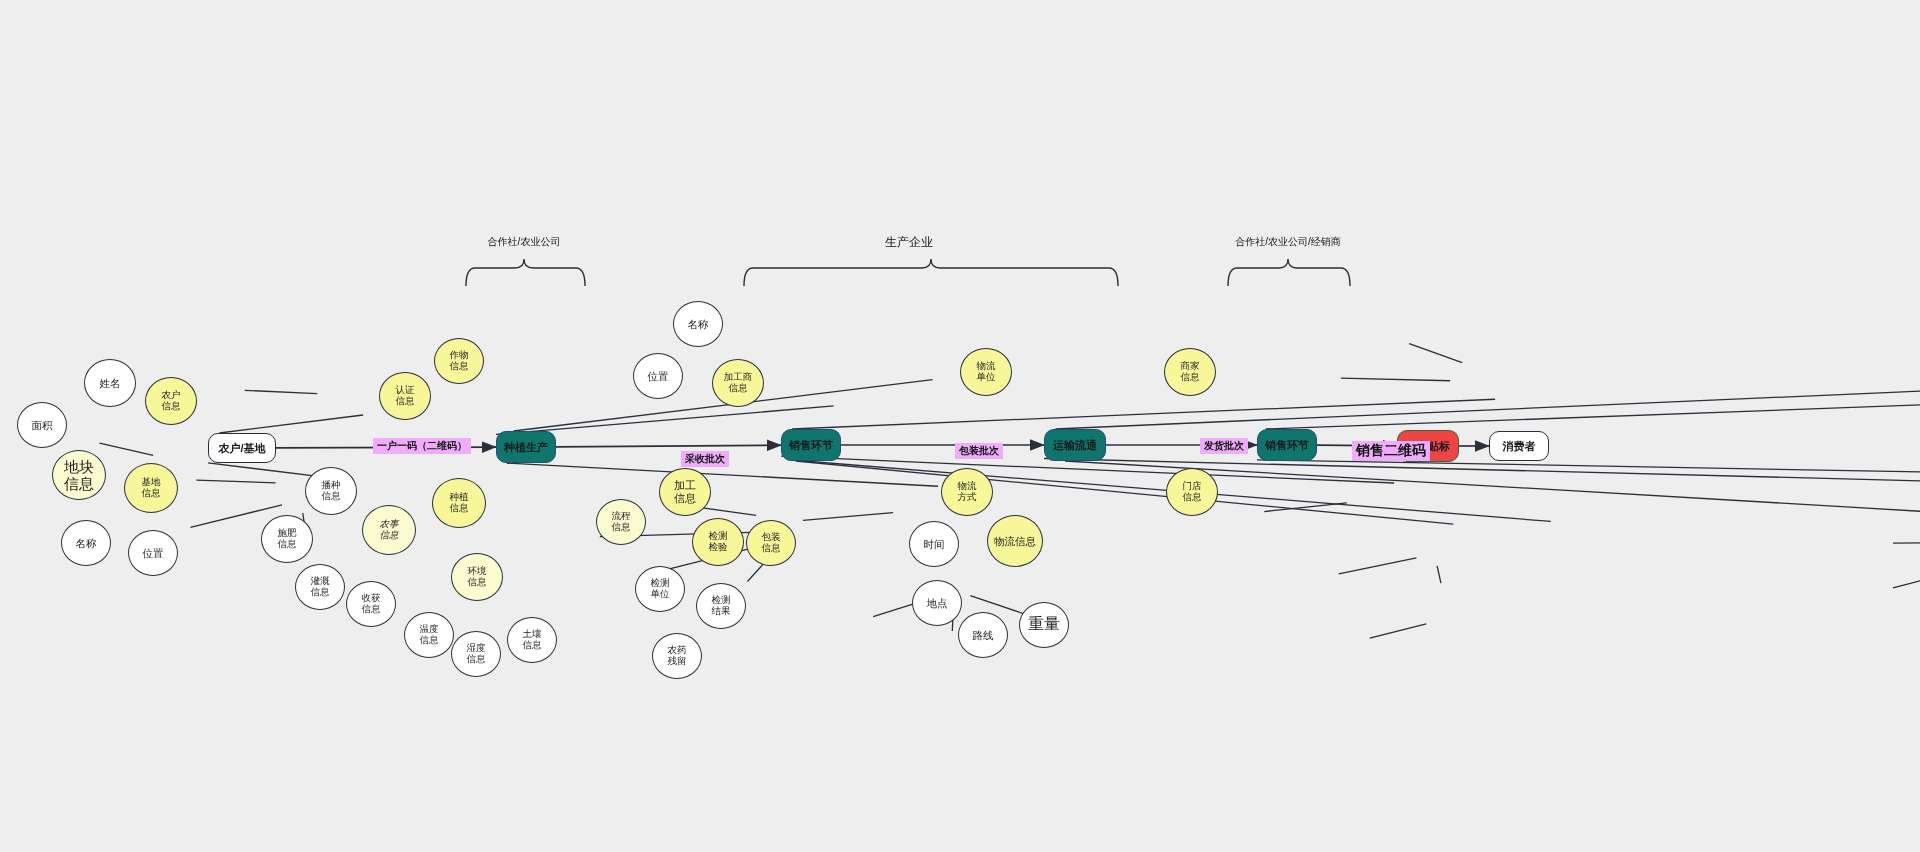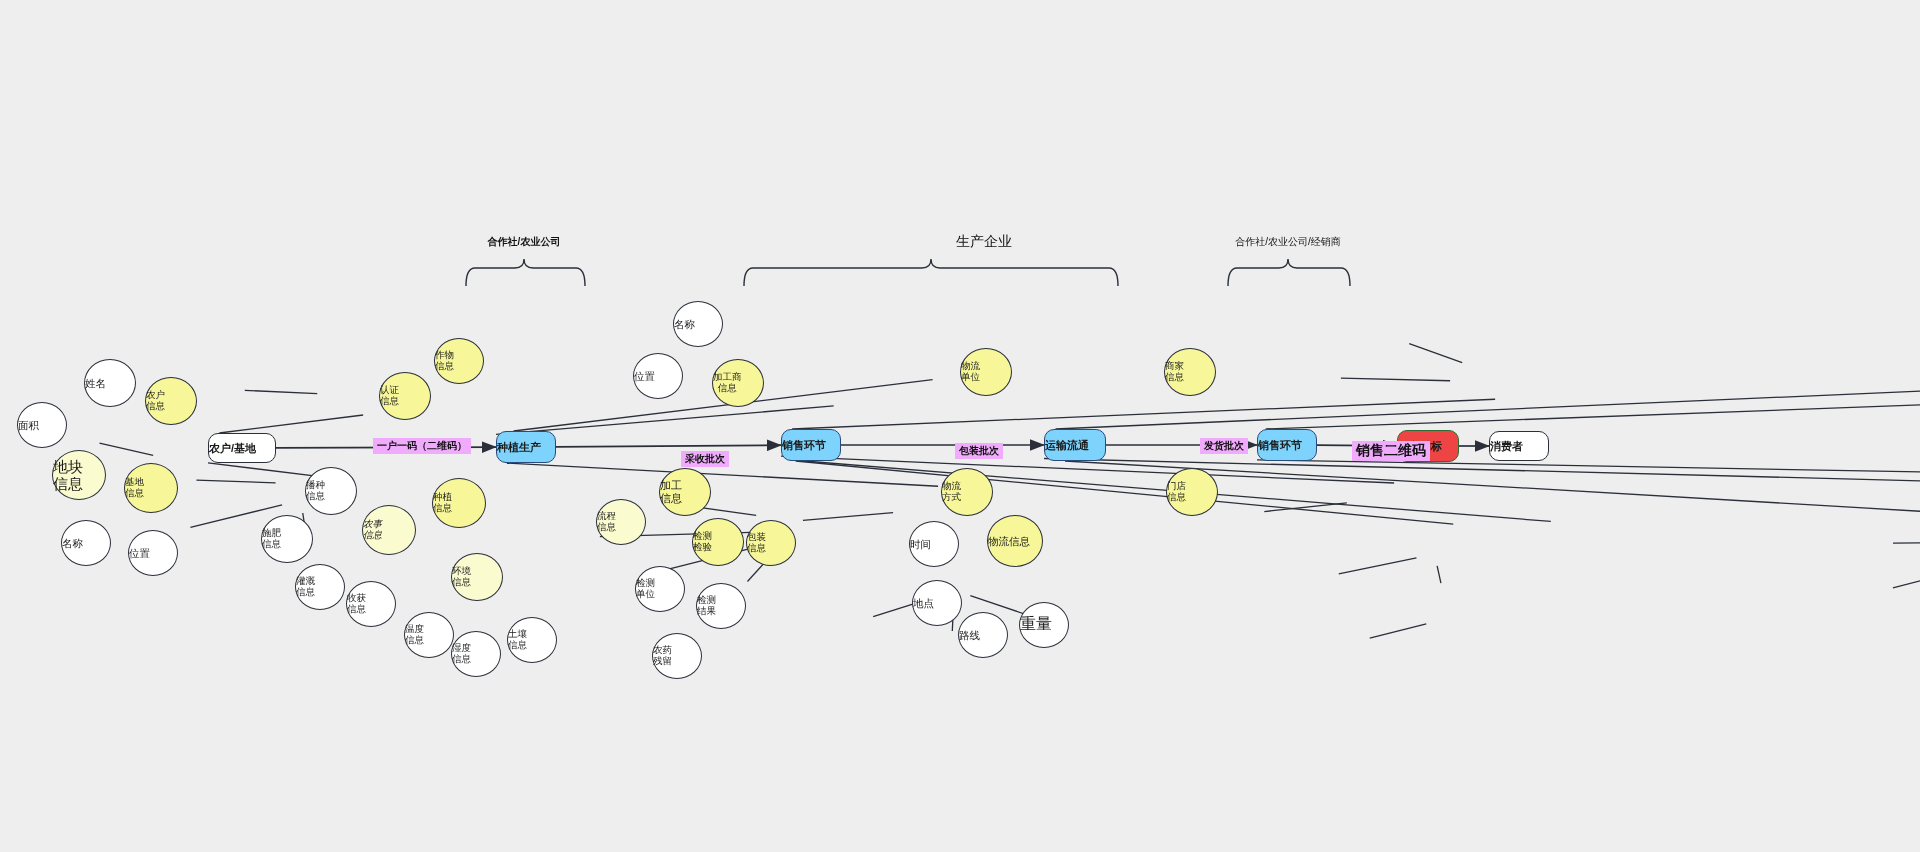--- a/index.html
+++ b/index.html
@@ -7,41 +7,41 @@
     width:1920px;height:852px;
     background:#eeeeee;
     font-family:"Liberation Sans","DejaVu Sans",sans-serif;
     overflow:hidden;
   }
   #stage{position:relative;width:1920px;height:852px;}
   svg#wires{position:absolute;left:0;top:0;width:1920px;height:852px;}
 
   .node{
     position:absolute;
-    display:flex;align-items:center;justify-content:flex-start;
+    display:flex;align-items:center;justify-content:center;
     text-align:center;
     color:#1a1a1a;
     box-sizing:border-box;
     line-height:1.15;
     white-space:pre-line;
   }
   .circle{
     border:1.6px solid #2a2f3a;
     border-radius:50%;
     background:#ffffff;
   }
   .circle.yellow{background:#f7f79a;}
   .circle.paleyellow{background:#fbfbd0;}
   .rounded{
     border:1.6px solid #2a2f3a;
     border-radius:10px;
     background:#ffffff;
     font-weight:bold;
   }
-  .rounded.blue{background:#7dd3fc;border-color:#2a4a7a;}
+  .rounded.blue{background:#0f766e;border-color:#2a4a7a;}
   .rounded.green{background:#ef4444;border-color:#2f6b33;}
 
   .edge-label{
     position:absolute;
     background:#f0abfc;
     color:#111;
     font-weight:bold;
     padding:1px 4px;
     white-space:nowrap;
     transform:translate(-50%,-50%);
@@ -189,17 +189,17 @@
       <div class="node rounded blue" style="left: 1257px; top: 429px; width: 60px; height: 32px; font-size: 11px;"><span>销售环节</span></div>
       <div class="node rounded green" style="left: 1397px; top: 430px; width: 62px; height: 32px; font-size: 11px;"><span>打印贴标</span></div>
       <div class="node rounded " style="left: 1489px; top: 431px; width: 60px; height: 30px; font-size: 11px;"><span>消费者</span></div>
     </div>
   <div id="labels">
       <div class="edge-label" style="left: 386px; top: 446px; font-size: 10px;">一户一码（二维码）</div>
       <div class="edge-label" style="left: 669px; top: 459px; font-size: 10px;">采收批次</div>
       <div class="edge-label" style="left: 943px; top: 451px; font-size: 10px;">包装批次</div>
       <div class="edge-label" style="left: 1188px; top: 446px; font-size: 10px;">发货批次</div>
       <div class="edge-label" style="left: 1355px; top: 451px; font-size: 14px;">销售二维码</div>
-      <div class="group-label" style="left: 524px; top: 242px; font-size: 10px; font-weight: bold;">合作社/农业公司</div>
-      <div class="group-label" style="left: 984px; top: 242px; font-size: 14px;">生产企业</div>
+      <div class="group-label" style="left: 524px; top: 242px; font-size: 10px;">合作社/农业公司</div>
+      <div class="group-label" style="left: 909px; top: 242px; font-size: 12px;">生产企业</div>
       <div class="group-label" style="left: 1288px; top: 242px; font-size: 10px;">合作社/农业公司/经销商</div>
     </div>
 </div>
 
 </body></html>

